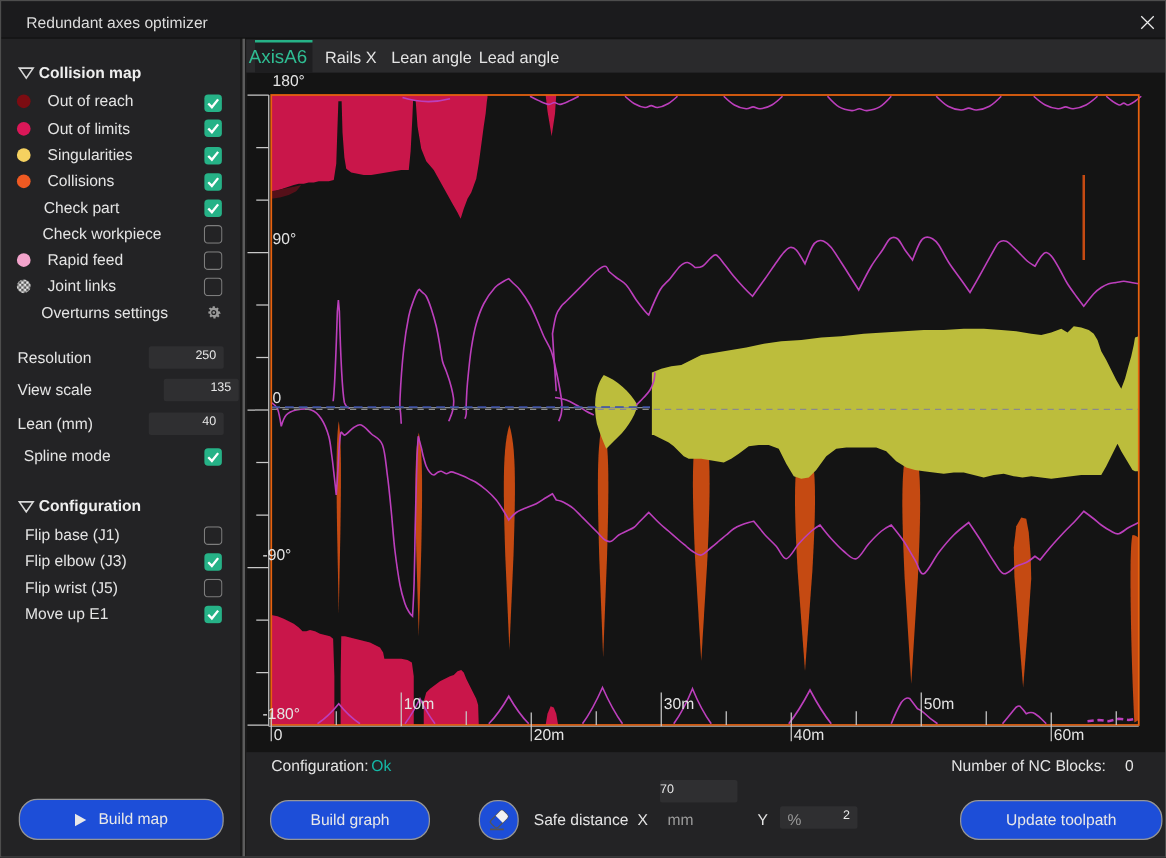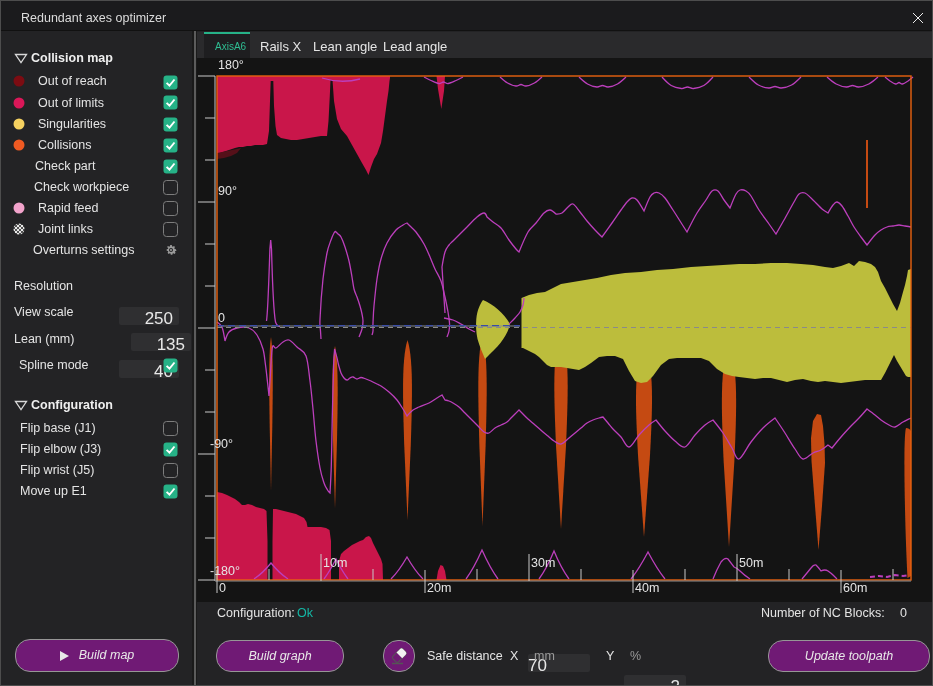--- a/index.html
+++ b/index.html
@@ -1,22 +1,22 @@
 <!DOCTYPE html>
 <html><head><meta charset="utf-8"><style>
 * { margin:0; padding:0; box-sizing:border-box; }
 body { width:933px; height:686px; background:#232325; font-family:"Liberation Sans",sans-serif;
   position:relative; overflow:hidden; border:1px solid #4d4d4d; }
 .abs { position:absolute; }
 .lbl { position:absolute; transform:translateY(-50%); font-size:12.5px; color:#e4e4e4; white-space:nowrap; }
 .hdr { position:absolute; transform:translateY(-50%); font-size:12.5px; font-weight:bold; color:#efefef; white-space:nowrap; }
 .inp { position:absolute; height:18px; background:#2f2f31; border-radius:2px; color:#e8e8e8;
-  font-size:17px; text-align:right; padding:2px 6px 0 0;margin-top:30px; }
-.btn { position:absolute; border:1px solid #969696; border-radius:15px; background:#701a75;
-  color:#e8e8e8; font-size:12.5px; text-align:center;font-style:italic; }
+  font-size:10px; text-align:right; padding:2px 6px 0 0; }
+.btn { position:absolute; border:1px solid #969696; border-radius:15px; background:#1d4ed8;
+  color:#e8e8e8; font-size:12.5px; text-align:center; }
 </style></head>
 <body>
 
 <div class="abs" style="left:0;top:0;width:933px;height:30px;background:#1b1b1d;border-bottom:1px solid #111"></div>
 <div class="lbl" style="left:20px;top:17px;font-size:12.5px;color:#dcdcdc">Redundant axes optimizer</div>
 <svg class="abs" style="left:911px;top:11px" width="12" height="12">
     <path d="M1,1 L11,11 M11,1 L1,11" stroke="#ececec" stroke-width="1"></path>
   </svg>
 
 <div class="abs" style="left:0;top:30px;width:191px;height:655px;background:#232325"></div>
@@ -125,21 +125,21 @@
   </svg>
 
 <div class="btn" style="left:14px;top:638px;width:164px;height:33px;line-height:31px">
 <span style="display:inline-block;width:0;height:0;border-left:9px solid #e8e8e8;border-top:5.5px solid transparent;border-bottom:5.5px solid transparent;margin-right:10px;vertical-align:middle"></span>Build map</div>
 
 <div class="abs" style="left:191px;top:30px;width:5px;height:655px;background:#1a1a1a"></div>
 <div class="abs" style="left:193px;top:30px;width:2px;height:655px;background:#5c5c5c"></div>
 
 <div class="abs" style="left:196px;top:31px;width:737px;height:26px;background:#2a2a2c"></div>
 <div class="abs" style="left:203px;top:31px;width:46px;height:26px;background:#1e1e20;border-top:2px solid #26b287"></div>
-<div class="lbl" style="left:214px;top:45px;color:#2fbd92;font-size:10px">AxisA6</div>
+<div class="lbl" style="left:198px;top:45px;color:#2fbd92;font-size:15px">AxisA6</div>
 <div class="lbl" style="left:259px;top:45px;font-size:13px">Rails X</div>
 <div class="lbl" style="left:312px;top:45px;font-size:13px">Lean angle</div>
 <div class="lbl" style="left:382px;top:45px;font-size:13px">Lead angle</div>
 
 <svg style="position:absolute;left:196px;top:57px" width="736" height="544" viewBox="196 57 736 544">
     <rect x="196" y="57" width="736" height="544" fill="#141414"></rect>
     <path d="M216.0,75.0 L216.0,153.0 L219.0,152.0 L222.0,151.0 L225.0,150.0 L228.0,149.0 L231.0,148.0 L234.0,147.0 L238.0,146.0 L242.0,146.0 L246.0,145.0 L250.0,145.0 L254.0,144.0 L258.0,144.0 L262.0,144.0 L266.0,143.0 L268.0,130.0 L269.0,100.0 L269.7,80.0 L272.3,80.0 L273.0,105.0 L274.5,125.0 L276.0,134.0 L280.0,137.0 L285.0,138.0 L290.0,139.0 L296.0,139.0 L302.0,138.0 L308.0,137.0 L314.0,136.0 L320.0,135.0 L326.0,135.0 L327.5,120.0 L328.8,95.0 L329.5,79.0 L331.5,79.0 L333.0,100.0 L336.0,118.0 L340.0,128.0 L346.0,135.0 L351.0,144.0 L356.0,153.0 L361.0,162.0 L365.0,169.0 L367.5,174.0 L370.0,166.0 L373.0,158.0 L376.0,153.0 L380.0,142.0 L382.0,130.0 L384.0,115.0 L386.0,100.0 L387.5,90.0 L388.5,80.0 L389.0,77.0 L389.0,75.0 Z" fill="#c9164a"></path>
     <path d="M216.0,152.0 L221.0,151.0 L226.0,150.0 L231.0,149.0 L236.0,148.0 L240.0,147.0 L236.0,152.0 L230.0,155.0 L223.0,157.0 L216.0,158.0 Z" fill="#551019"></path>
     <path d="M435.5,75.0 L444.0,75.0 L443.0,90.0 L441.5,100.0 L440.3,108.0 L439.0,100.0 L437.0,88.0 Z" fill="#c9164a"></path>
     <path d="M216.0,579.0 L216.0,491.0 L221.0,492.0 L226.0,494.0 L230.0,496.0 L234.0,498.0 L238.0,501.0 L241.0,504.0 L244.0,504.0 L247.0,503.0 L251.0,504.0 L255.0,506.0 L259.0,507.0 L263.0,508.0 L265.5,510.0 L266.5,540.0 L266.5,579.0 Z" fill="#c9164a"></path>

